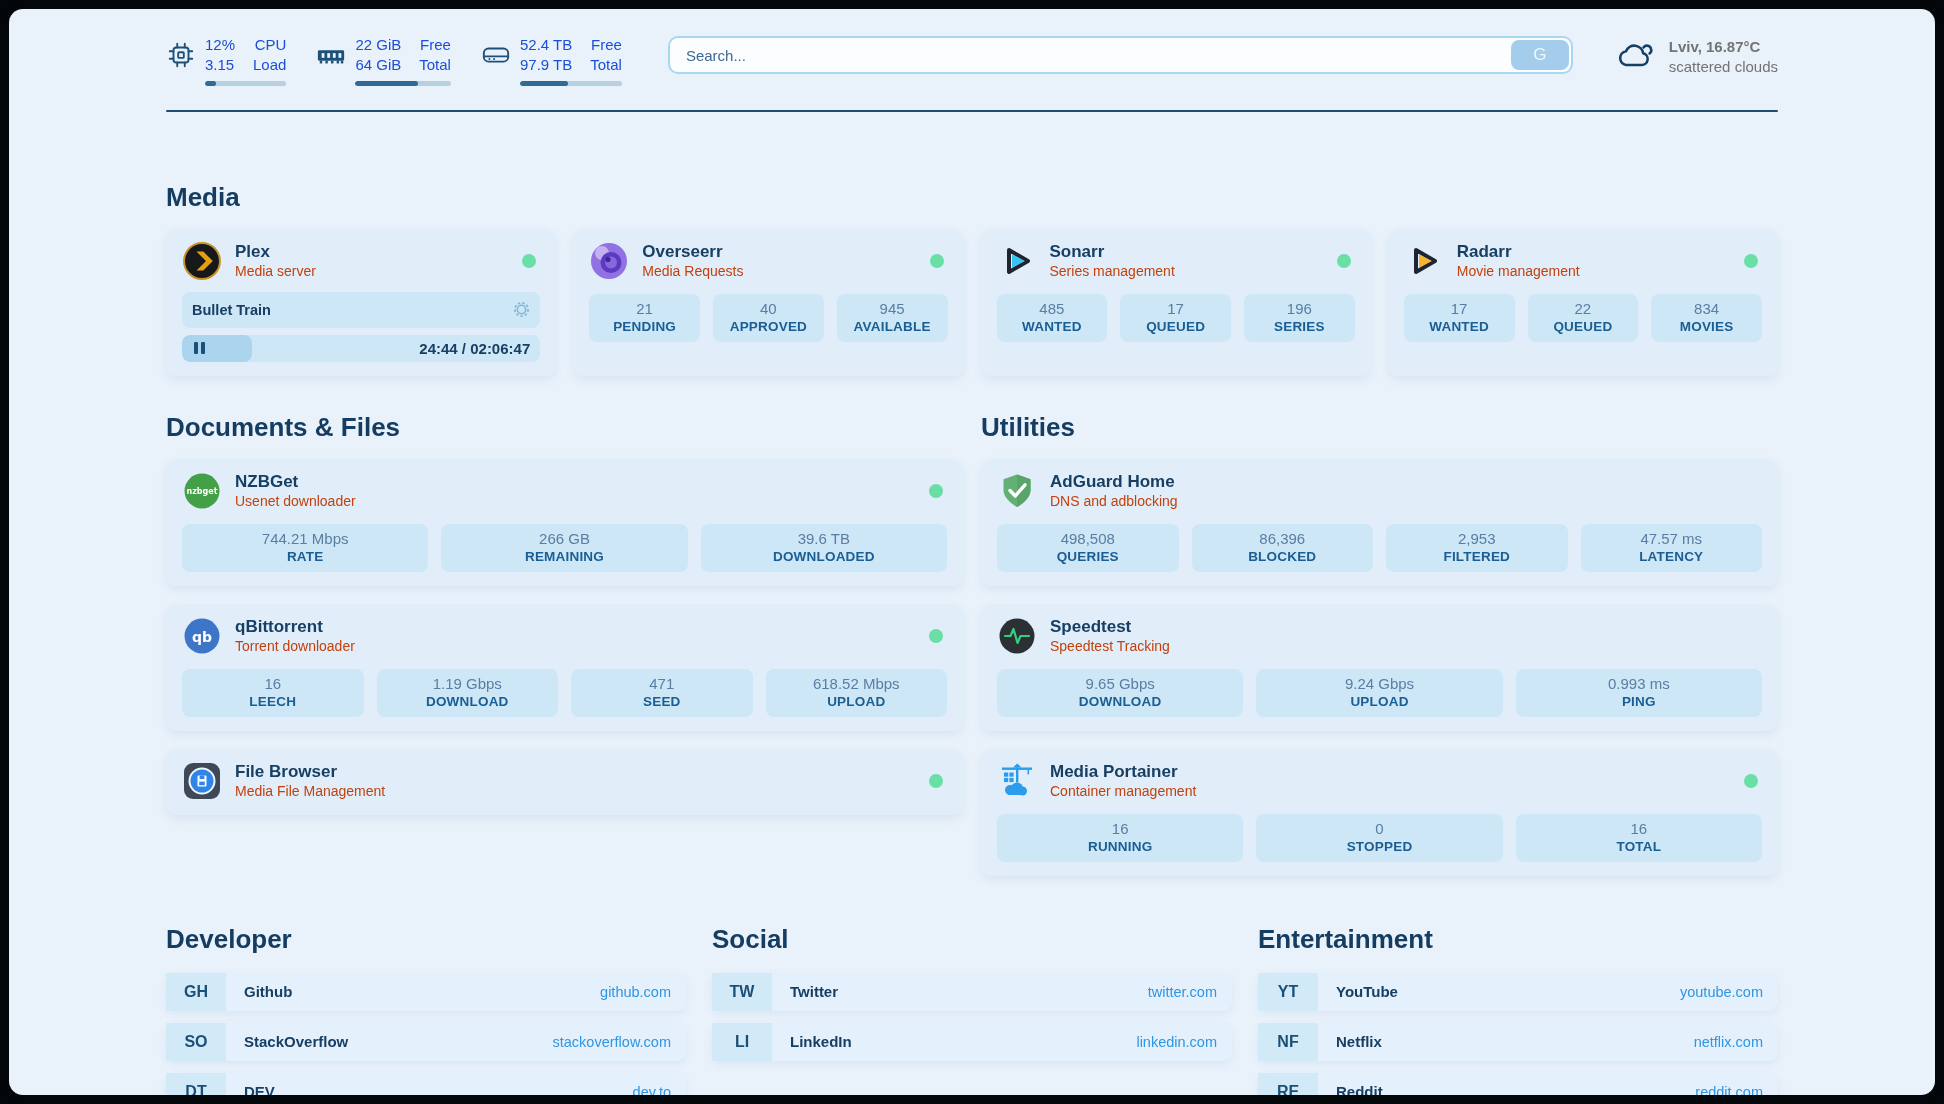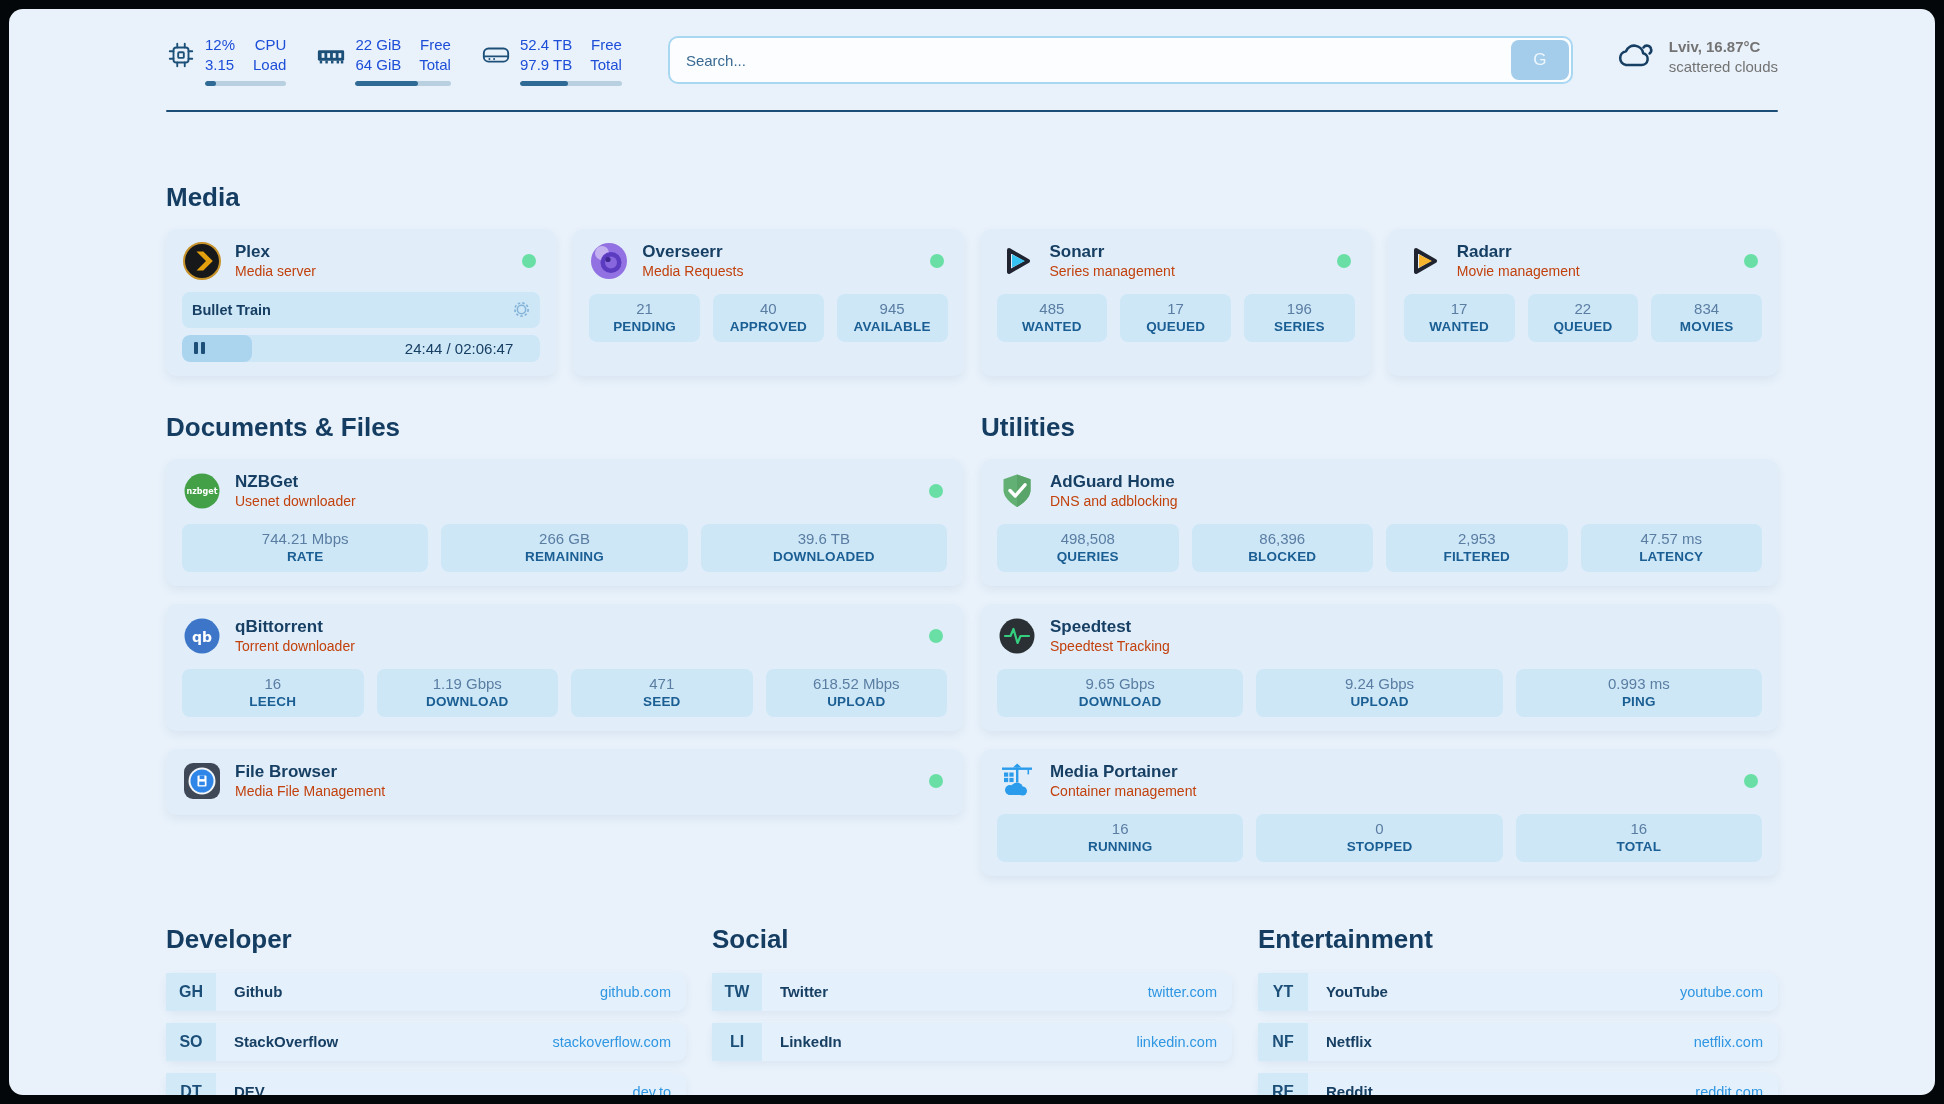--- a/index.html
+++ b/index.html
@@ -13,21 +13,21 @@
   .widget{display:flex;gap:9px;}
   .w-icon{margin-top:5px;flex:0 0 auto;}
   .w-body{display:flex;flex-direction:column;}
   .w-rows{display:flex;gap:18px;}
   .w-col{display:flex;flex-direction:column;font-size:15px;color:#1d4ed8;line-height:1.32;white-space:nowrap;}
   .w-col.r{align-items:flex-end;}
   .w-bar{margin-top:6px;height:5px;border-radius:3px;background:#b9d0e0;position:relative;overflow:hidden;}
   .w-fill{position:absolute;left:0;top:0;bottom:0;background:#2f6b94;border-radius:3px;}
 
   .searchbox{flex:1;margin:1px 42px 0 46px;position:relative;}
-  .searchbox input{width:100%;height:48px;box-sizing:border-box;border:2px solid #a8d7f2;border-radius:10px;
+  .searchbox input{width:100%;height:38px;box-sizing:border-box;border:2px solid #a8d7f2;border-radius:10px;
     background:#fbfdff;padding:0 72px 0 16px;font-size:15px;color:#29567c;outline:none;
     font-family:"Liberation Sans","DejaVu Sans",sans-serif;}
   .searchbox input::placeholder{color:#3a6a92;opacity:1;}
   .g-btn{position:absolute;right:4px;top:4px;bottom:4px;width:58px;background:#a3cdea;border-radius:8px;
     display:flex;align-items:center;justify-content:center;color:#eef7fe;font-size:17px;cursor:pointer;}
 
   .weather{display:flex;align-items:center;gap:12px;flex:0 0 auto;margin-top:0px;}
   .weather-text{display:flex;flex-direction:column;font-size:15px;color:#737373;line-height:1.35;}
   .weather-loc{font-weight:700;}
   .divider{height:2px;background:#1d4e77;margin-top:24px;border-radius:1px;}
@@ -52,32 +52,32 @@
   .stat-label{font-size:13.5px;font-weight:700;color:#1a5e93;margin-top:2px;letter-spacing:.2px;}
 
   
   .np-row{margin-top:11px;background:#cde7f7;border-radius:8px;height:36px;display:flex;align-items:center;padding:0 10px;}
   .np-title{font-size:14.5px;font-weight:700;color:#173f63;}
   .np-gear{margin-left:auto;display:flex;cursor:pointer;}
   .np-progress{margin-top:7px;background:#cde7f7;border-radius:8px;height:27px;position:relative;display:flex;align-items:center;overflow:hidden;}
   .np-fill{position:absolute;left:0;top:0;bottom:0;background:#abd4ef;border-radius:8px;}
   .np-pause{position:relative;display:flex;gap:3.5px;margin-left:12px;}
   .np-pause span{width:3.5px;height:12px;background:#1d5078;border-radius:1px;display:block;}
-  .np-time{position:relative;margin-left:auto;padding-right:27px;font-size:15px;font-weight:400;color:#173f63;}
+  .np-time{position:relative;margin-left:auto;padding-right:10px;font-size:15px;font-weight:700;color:#173f63;}
 
   .cols{display:grid;grid-template-columns:1fr 1fr;gap:18px;margin-top:36px;}
   .col .section-title{margin-bottom:16px;}
   .col-stack{display:flex;flex-direction:column;gap:18px;}
 
   
   .bookmarks{display:grid;grid-template-columns:repeat(3,1fr);gap:26px;margin-top:48px;padding-bottom:42px;}
   .bm-title{margin-bottom:18px;}
   .bm-row{height:38px;background:#e4f0fb;border-radius:9px;display:flex;align-items:center;margin-bottom:12px;
     box-shadow:0 3px 8px rgba(50,95,140,.08);cursor:pointer;}
-  .bm-abbr{width:50px;align-self:stretch;background:#d2e9f8;display:flex;align-items:center;justify-content:center;
+  .bm-abbr{width:60px;align-self:stretch;background:#d2e9f8;display:flex;align-items:center;justify-content:center;
     font-size:16px;font-weight:600;color:#1c4f78;border-radius:1px;flex:0 0 auto;}
   .bm-name{margin-left:18px;font-size:15px;font-weight:600;color:#173f63;}
   .bm-url{margin-left:auto;margin-right:15px;font-size:14.5px;color:#2e96e2;}
 </style>
 </head>
 <body>
 
 <div class="frame">
 <div class="page">
 <div class="content">

